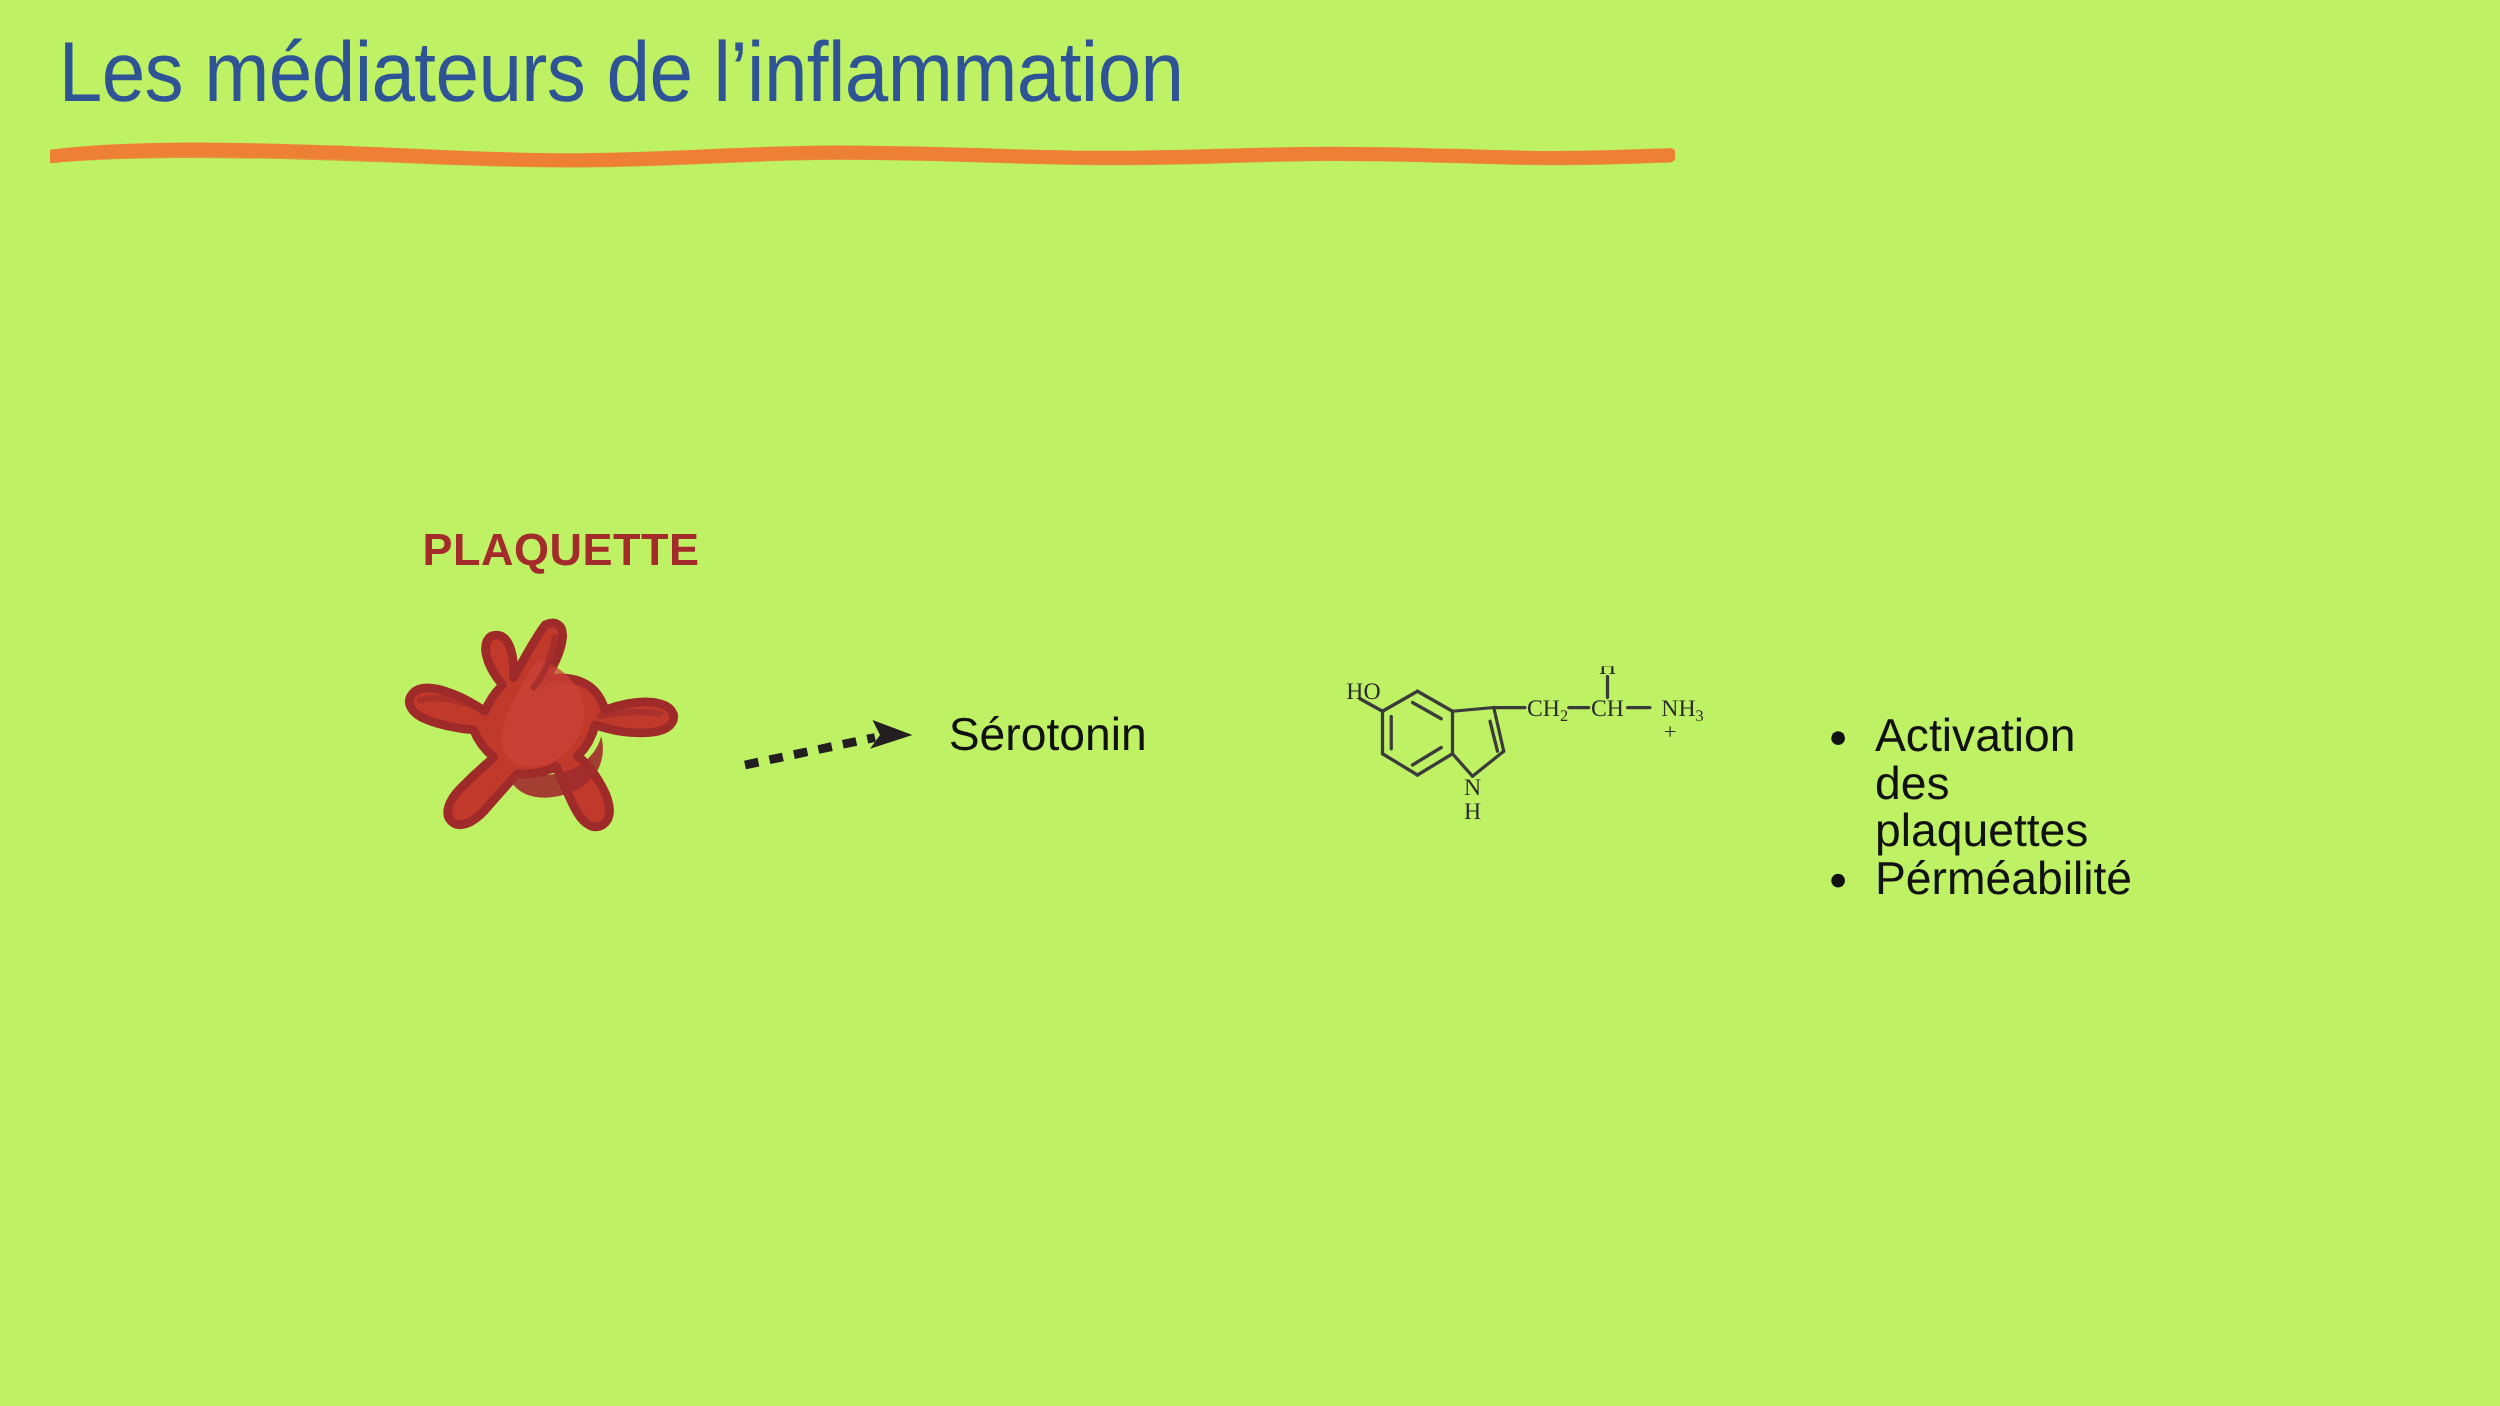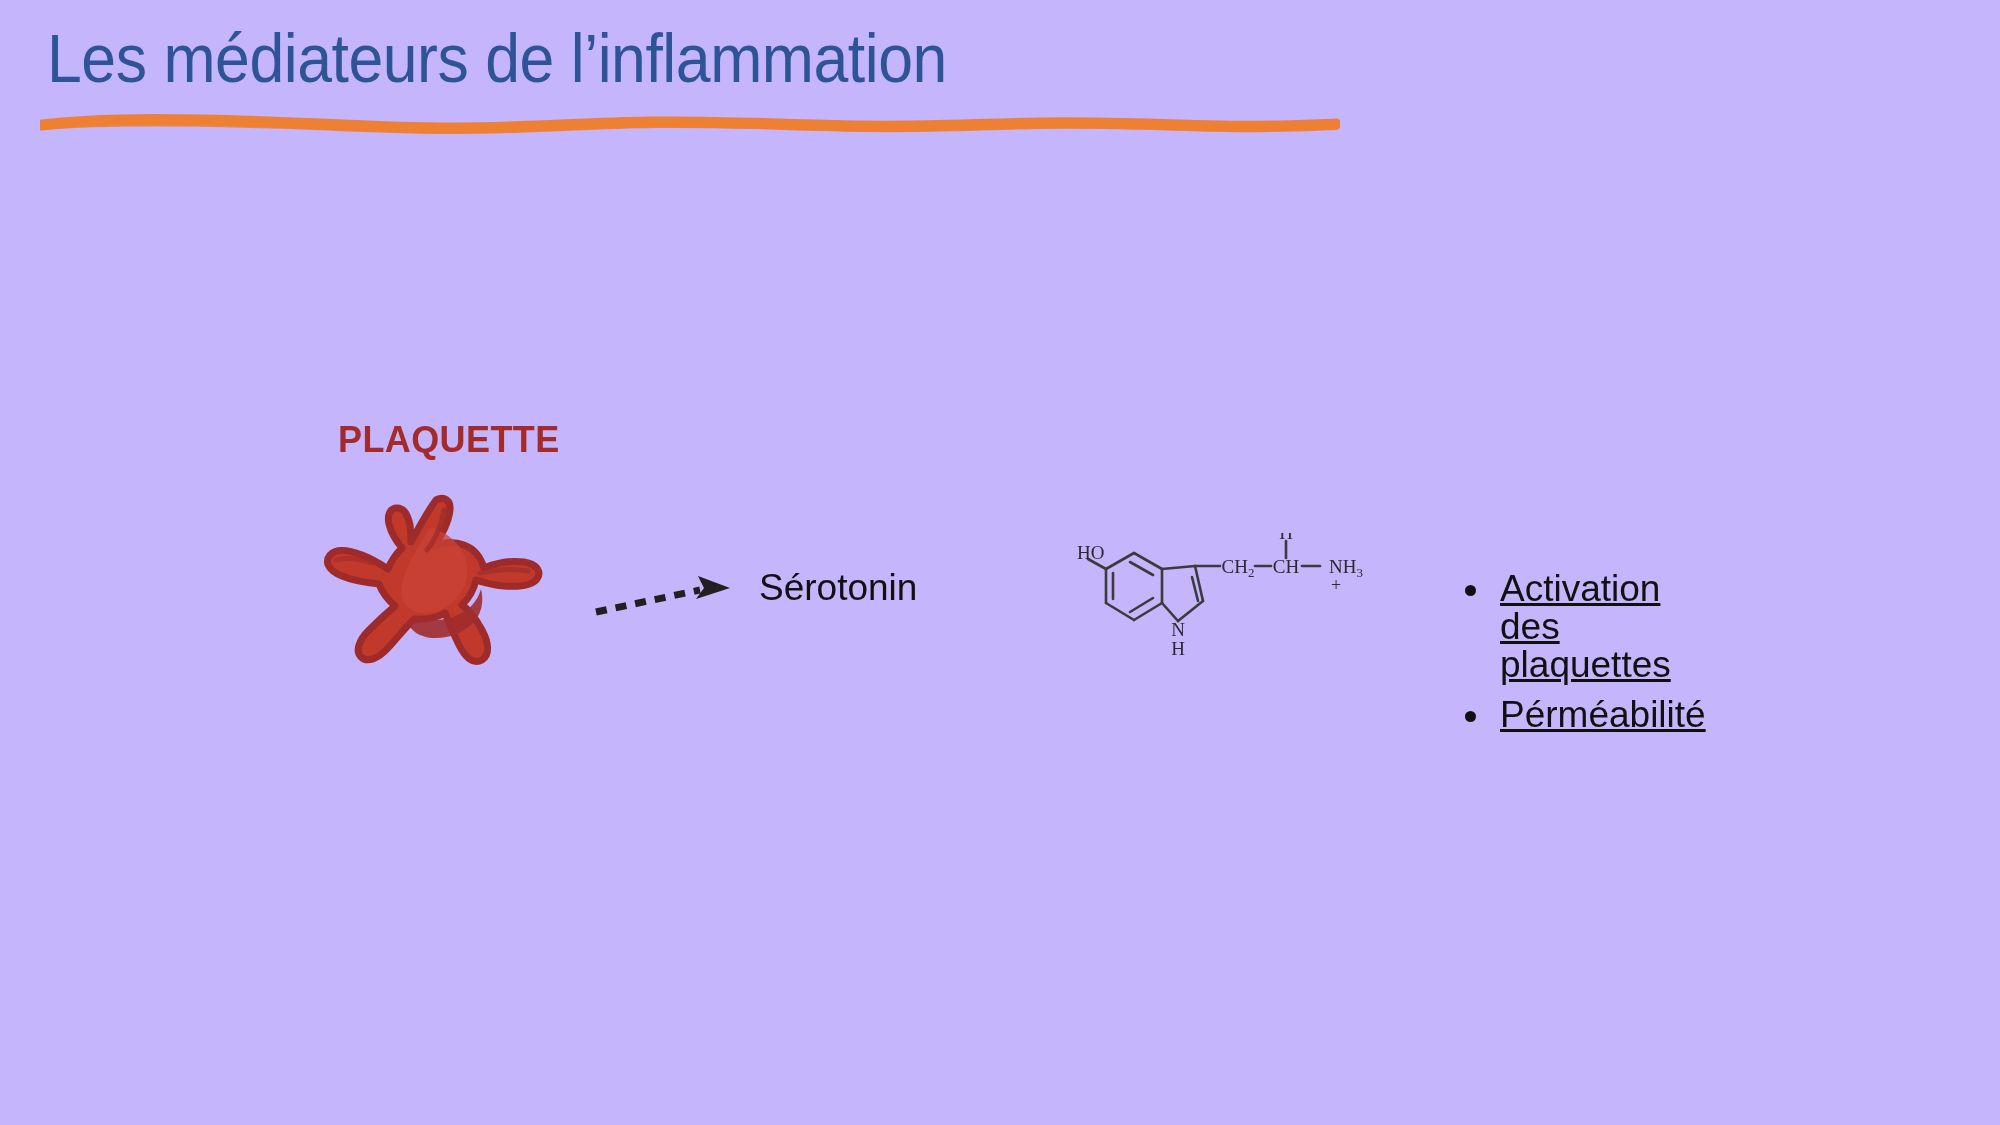--- a/index.html
+++ b/index.html
@@ -12,21 +12,21 @@
     height: 1125px;
     position: relative;
     overflow: hidden;
     font-family: "Liberation Sans", sans-serif;
     -webkit-font-smoothing: antialiased;
   }
 
   .slide {
     position: absolute;
     inset: 0;
-    background: #c4b5fd;
+    background: #bef264;
   }
 
   
   .slide-title {
     position: absolute;
     left: 47px;
     top: 16px;
     font-family: "Liberation Sans", sans-serif;
     font-size: 68px;
     line-height: 84px;
@@ -110,24 +110,23 @@
     list-style: none;
     font-family: "Liberation Sans", sans-serif;
     font-size: 37px;
     line-height: 38px;
     color: #111111;
   }
   .effects-list li {
     position: relative;
     padding-left: 48px;
     margin: 0 0 0 0;
-    text-decoration: underline;
   }
   .effects-list li + li {
-    margin-top: 12px;
+    margin-top: 0px;
   }
   .effects-list li .bullet-dot {
     position: absolute;
     left: 13px;
     top: 15px;
     width: 11px;
     height: 11px;
     border-radius: 50%;
     background: #111111;
   }

